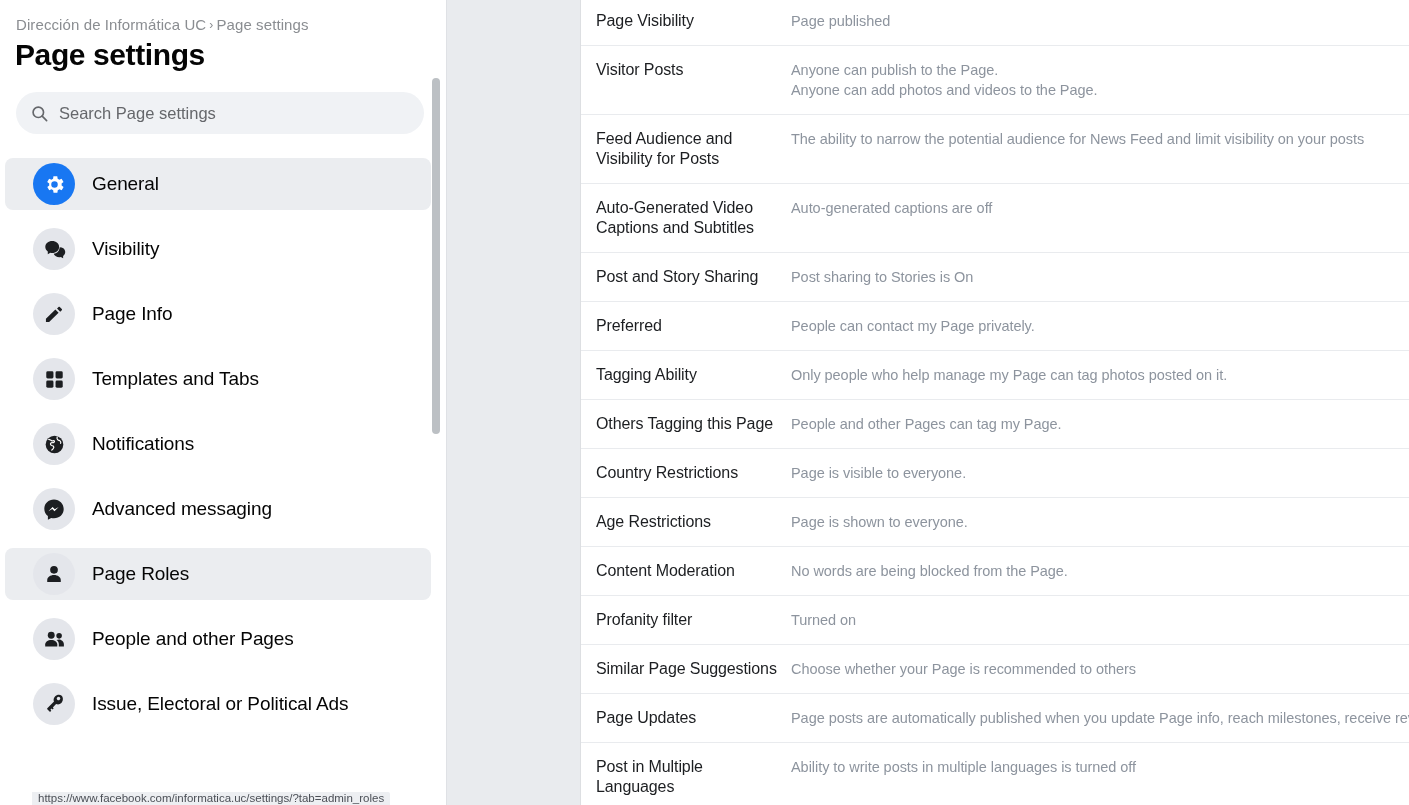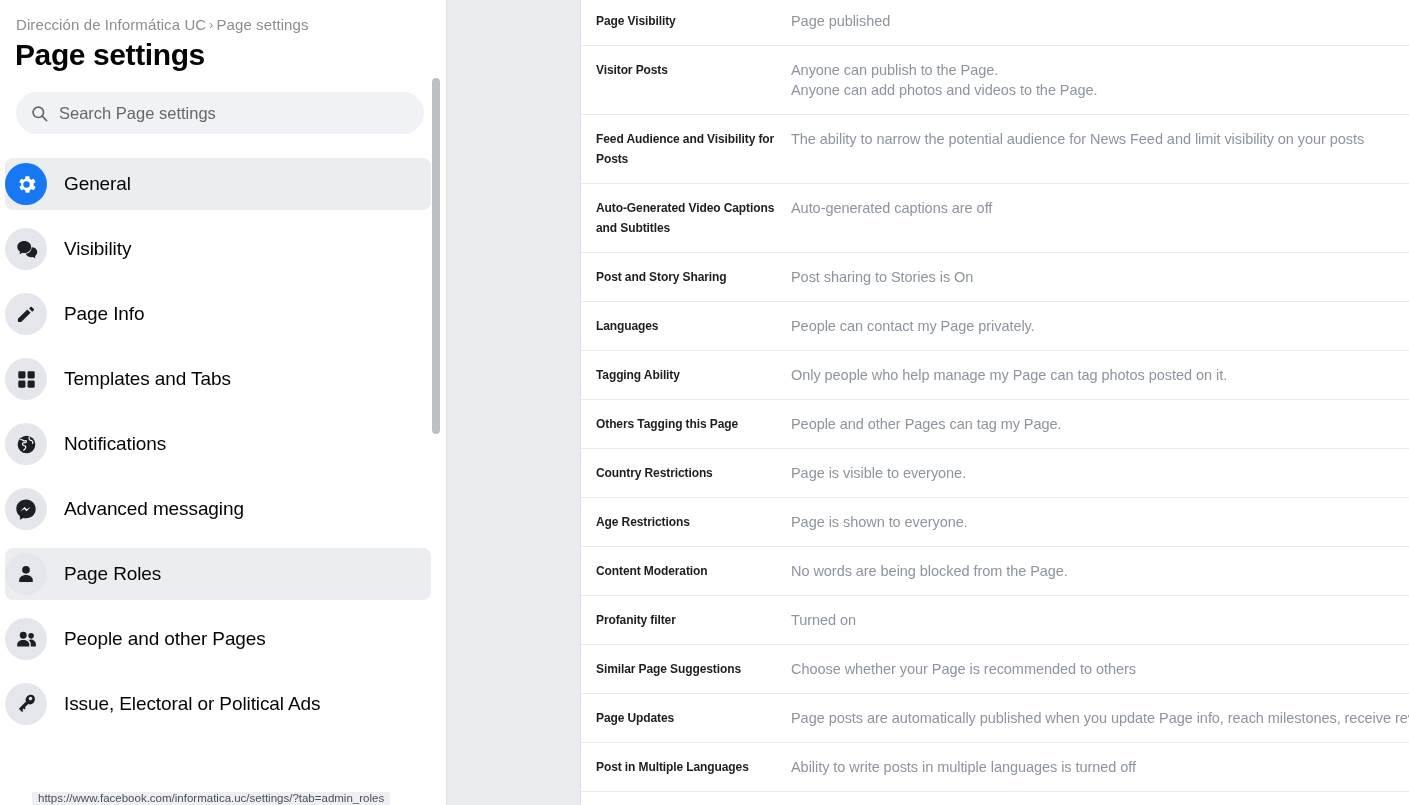--- a/index.html
+++ b/index.html
@@ -113,21 +113,21 @@
     left: 0;
     top: 158px;
     width: 436px;
   }
   .nav-item {
     position: relative;
     display: flex;
     align-items: center;
     height: 52px;
     margin: 0 5px 13px 5px;
-    padding-left: 0;
+    padding-left: 28px;
     border-radius: 8px;
     box-sizing: border-box;
     cursor: pointer;
     background: transparent;
   }
   .nav-item.active {
     background: #ebedf0;
   }
   .nav-icon {
     width: 42px;
@@ -213,22 +213,22 @@
   }
   .setting-row:first-child {
     padding-top: 11px;
   }
   .setting-label {
     flex: 0 0 auto;
     width: 210px;
     padding-left: 15px;
     padding-right: 8px;
     box-sizing: border-box;
-    font-size: 12px;
-    font-weight: bold;
+    font-size: 16px;
+    font-weight: normal;
     color: #1c1e21;
     line-height: 20px;
     letter-spacing: -0.1px;
   }
   .setting-value {
     flex: 1 1 auto;
     font-size: 14.5px;
     color: #8d949e;
     line-height: 20px;
     white-space: pre;
@@ -405,21 +405,21 @@
         <div class="setting-label">Auto-Generated Video Captions and Subtitles</div>
         <div class="setting-value">Auto-generated captions are off</div>
       </div>
 
       <div class="setting-row">
         <div class="setting-label">Post and Story Sharing</div>
         <div class="setting-value">Post sharing to Stories is On</div>
       </div>
 
       <div class="setting-row">
-        <div class="setting-label">Languages</div>
+        <div class="setting-label">Preferred</div>
         <div class="setting-value">People can contact my Page privately.</div>
       </div>
 
       <div class="setting-row">
         <div class="setting-label">Tagging Ability</div>
         <div class="setting-value">Only people who help manage my Page can tag photos posted on it.</div>
       </div>
 
       <div class="setting-row">
         <div class="setting-label">Others Tagging this Page</div>

